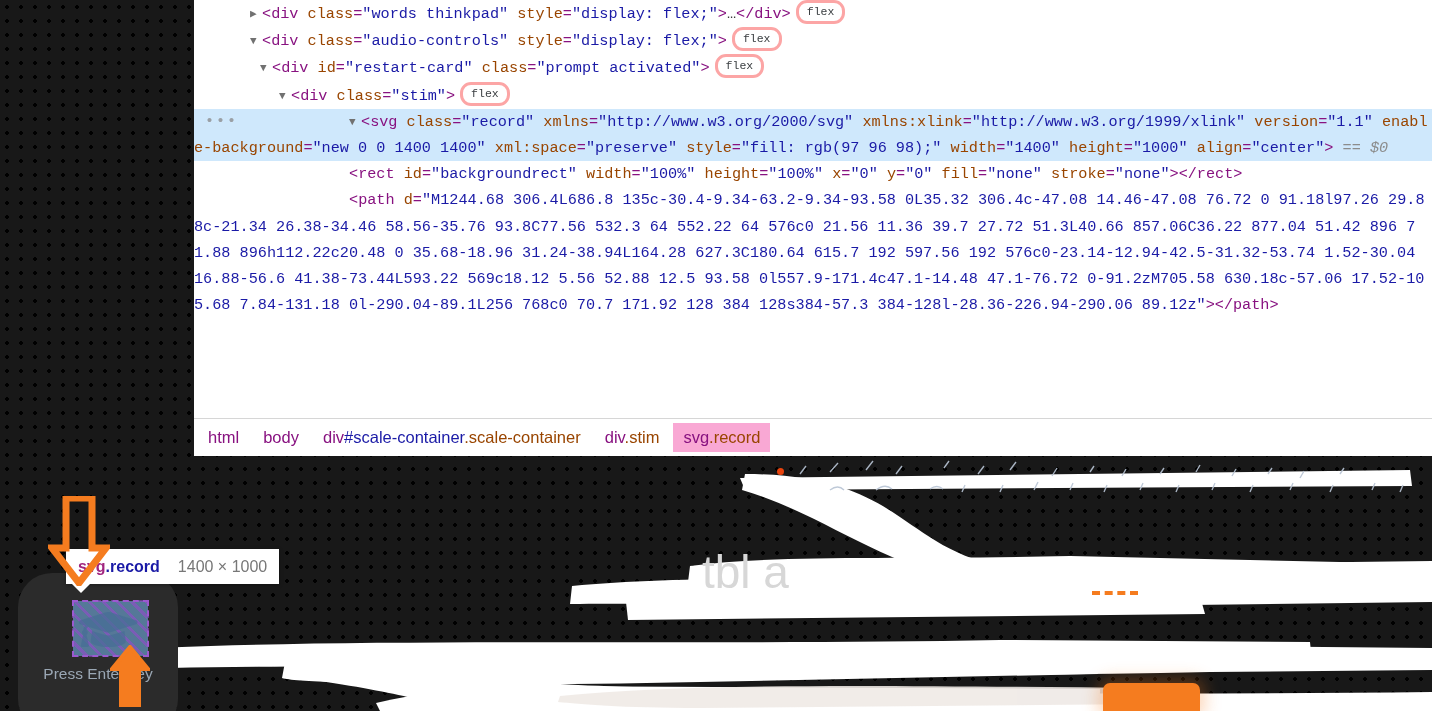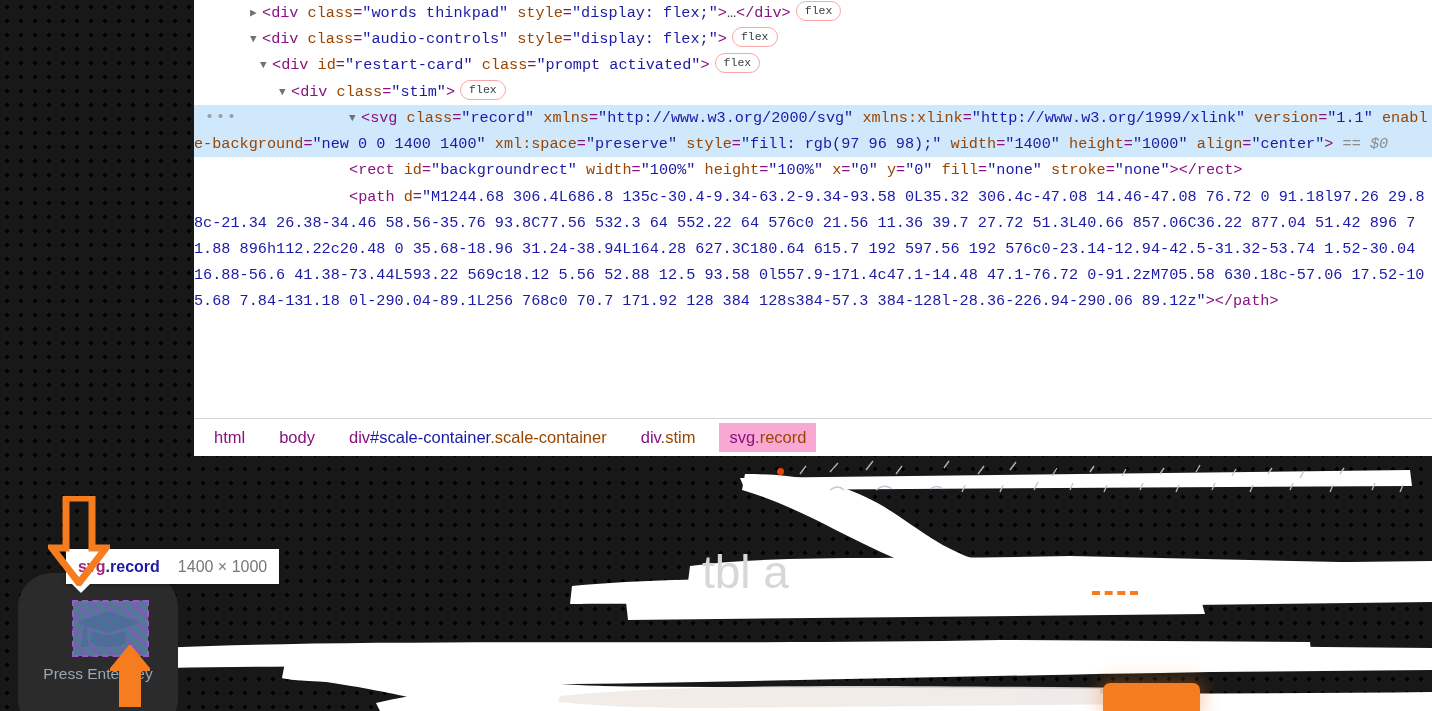--- a/index.html
+++ b/index.html
@@ -81,21 +81,21 @@
     position: absolute;
     left: 11px;
     color: #9aa0a6;
     letter-spacing: 2px;
     font-size: 15px;
     line-height: 26px;
   }
 
   .badge {
     display: inline-block;
-    border: 1px solid #fca5a5;
+    border: 3px solid #fca5a5;
     border-radius: 11px;
     background: #fff;
     color: #3c4043;
     font-family: "Liberation Mono", "DejaVu Sans Mono", monospace;
     font-size: 11.5px;
     line-height: 13px;
     padding: 2px 8px 3px 8px;
     vertical-align: 3px;
     margin-left: 5px;
   }
@@ -103,22 +103,22 @@
   
   #breadcrumb {
     position: absolute;
     left: 0; bottom: 0;
     width: 100%;
     height: 38px;
     background: #ffffff;
     border-top: 1px solid #d6d6d6;
     display: flex;
     align-items: center;
-    padding-left: 10px;
-    gap: 14px;
+    padding-left: 4px;
+    gap: 4px;
   }
   .crumb {
     font-family: "Liberation Sans", sans-serif;
     font-size: 16.5px;
     padding: 5px 10px;
     color: #881280;
     white-space: nowrap;
     cursor: default;
   }
   .crumb.active { background: #f9a8d4; }

